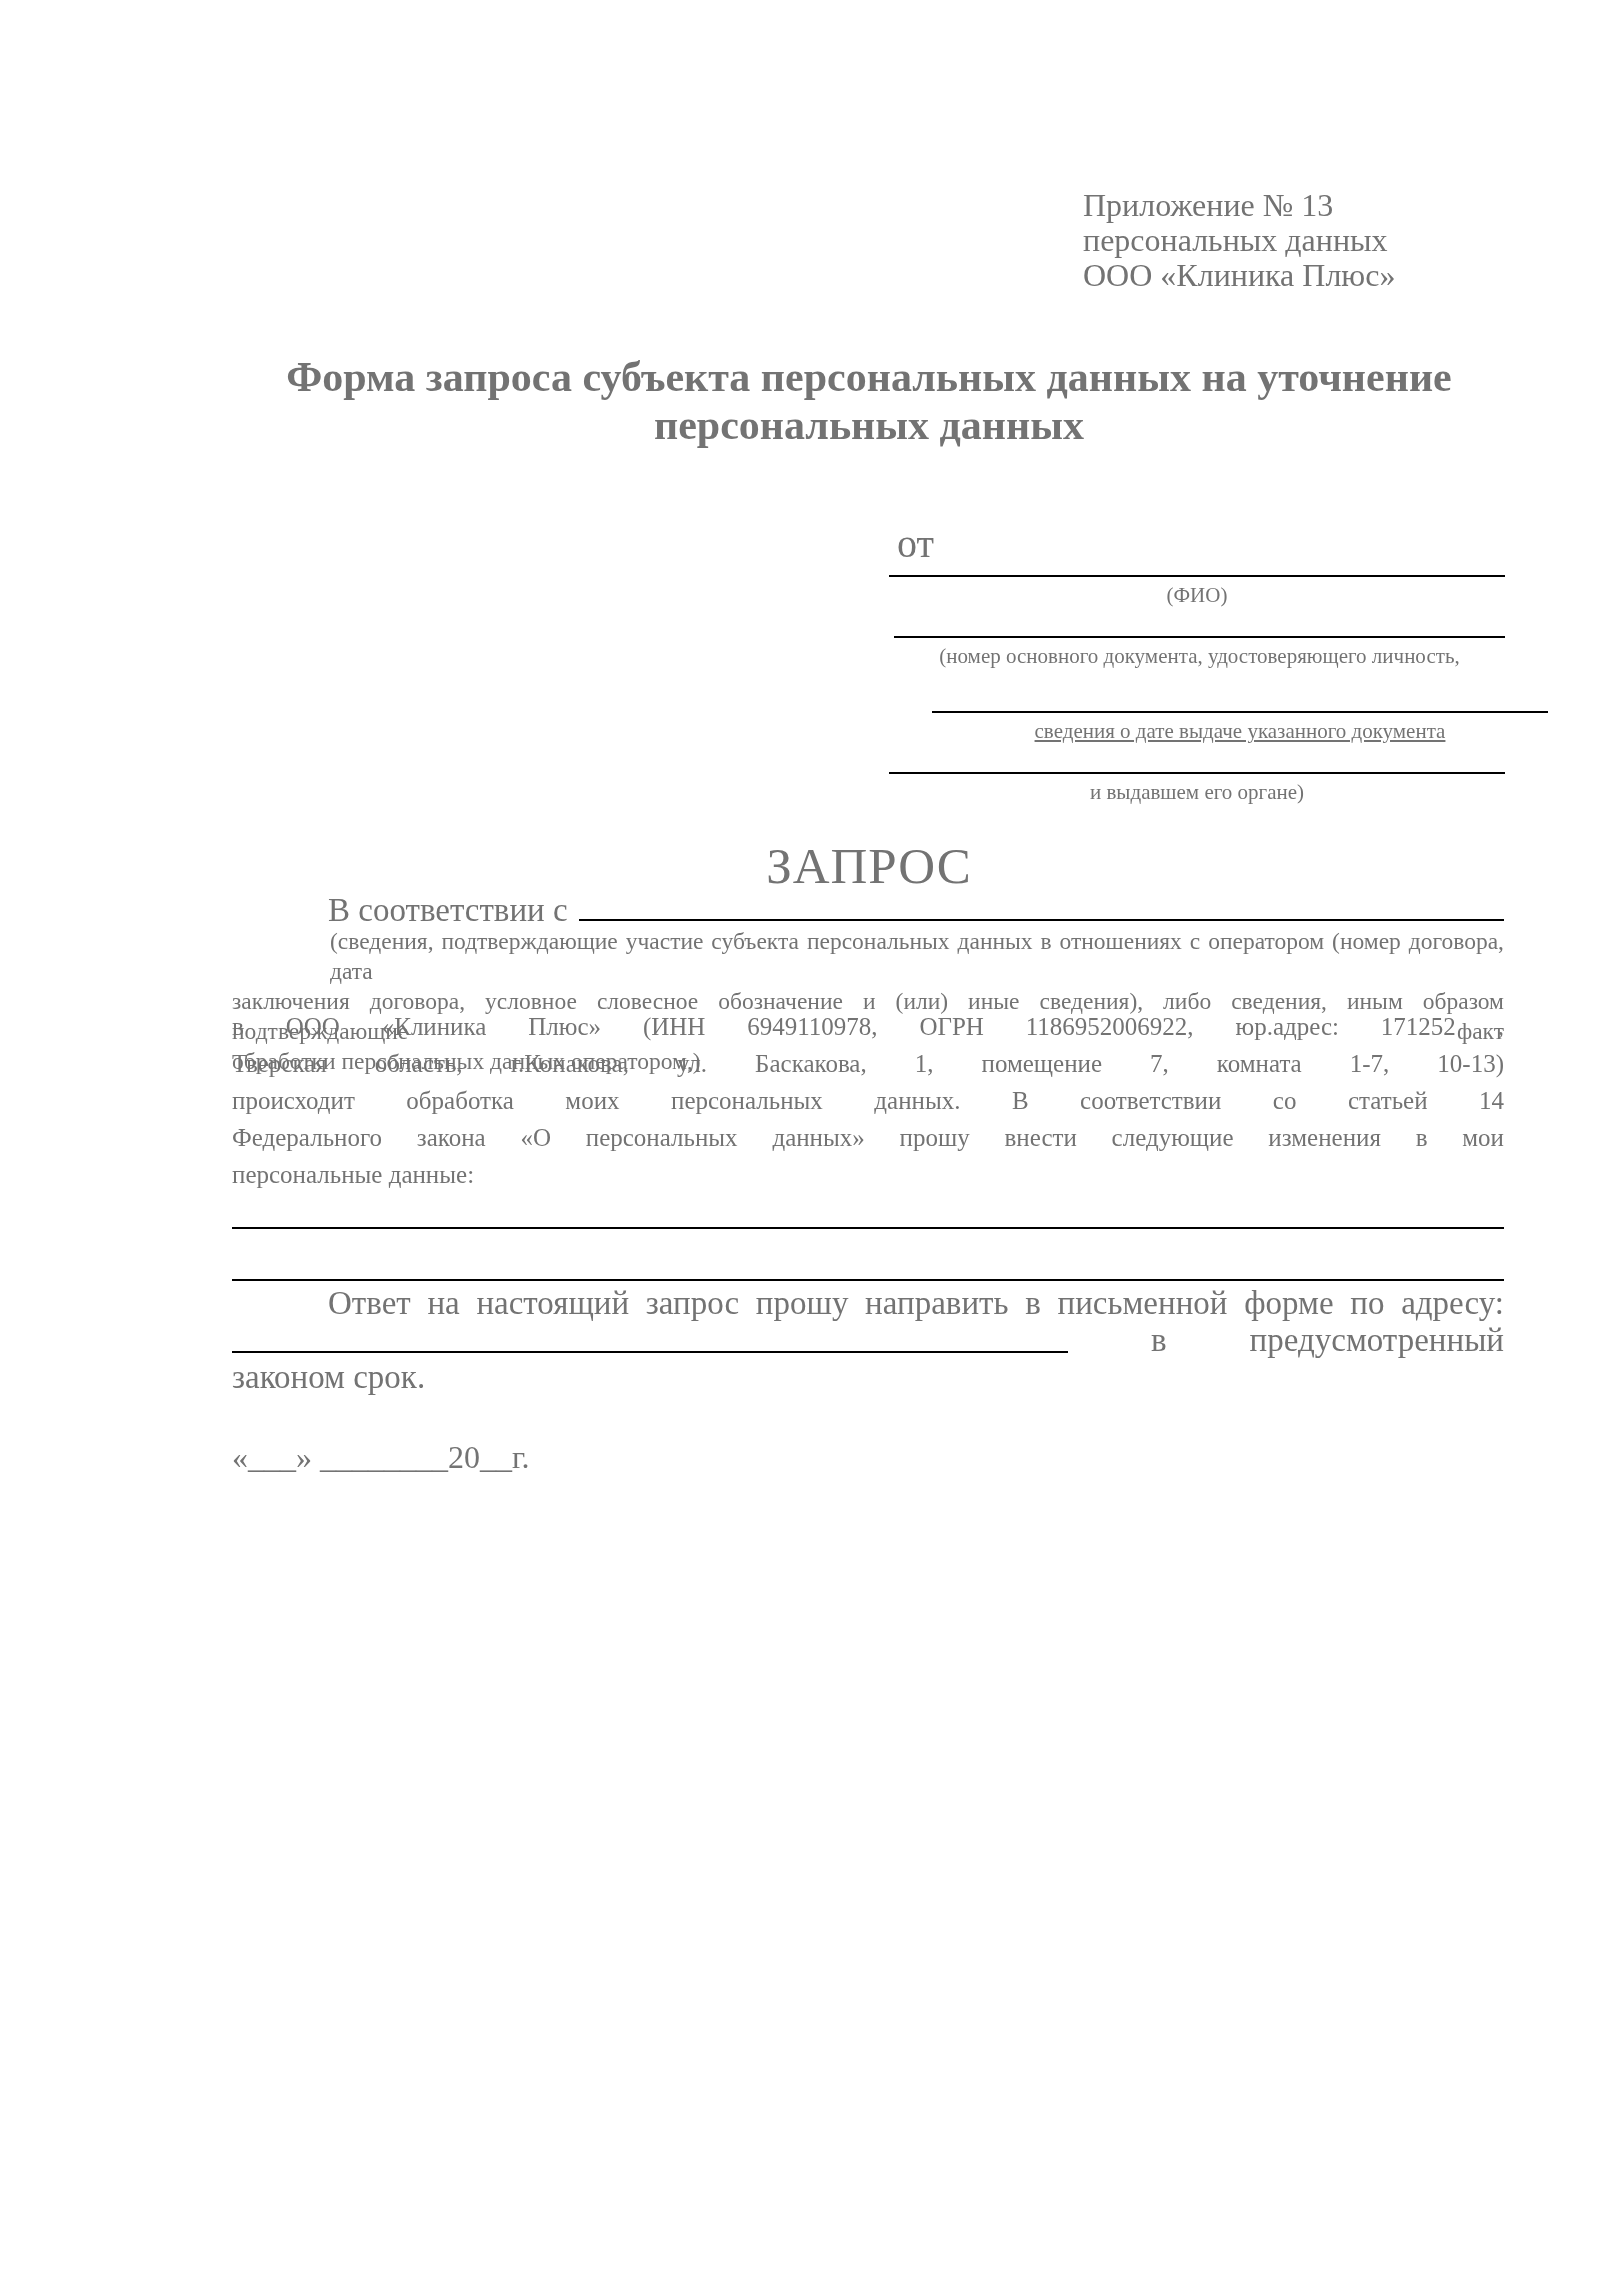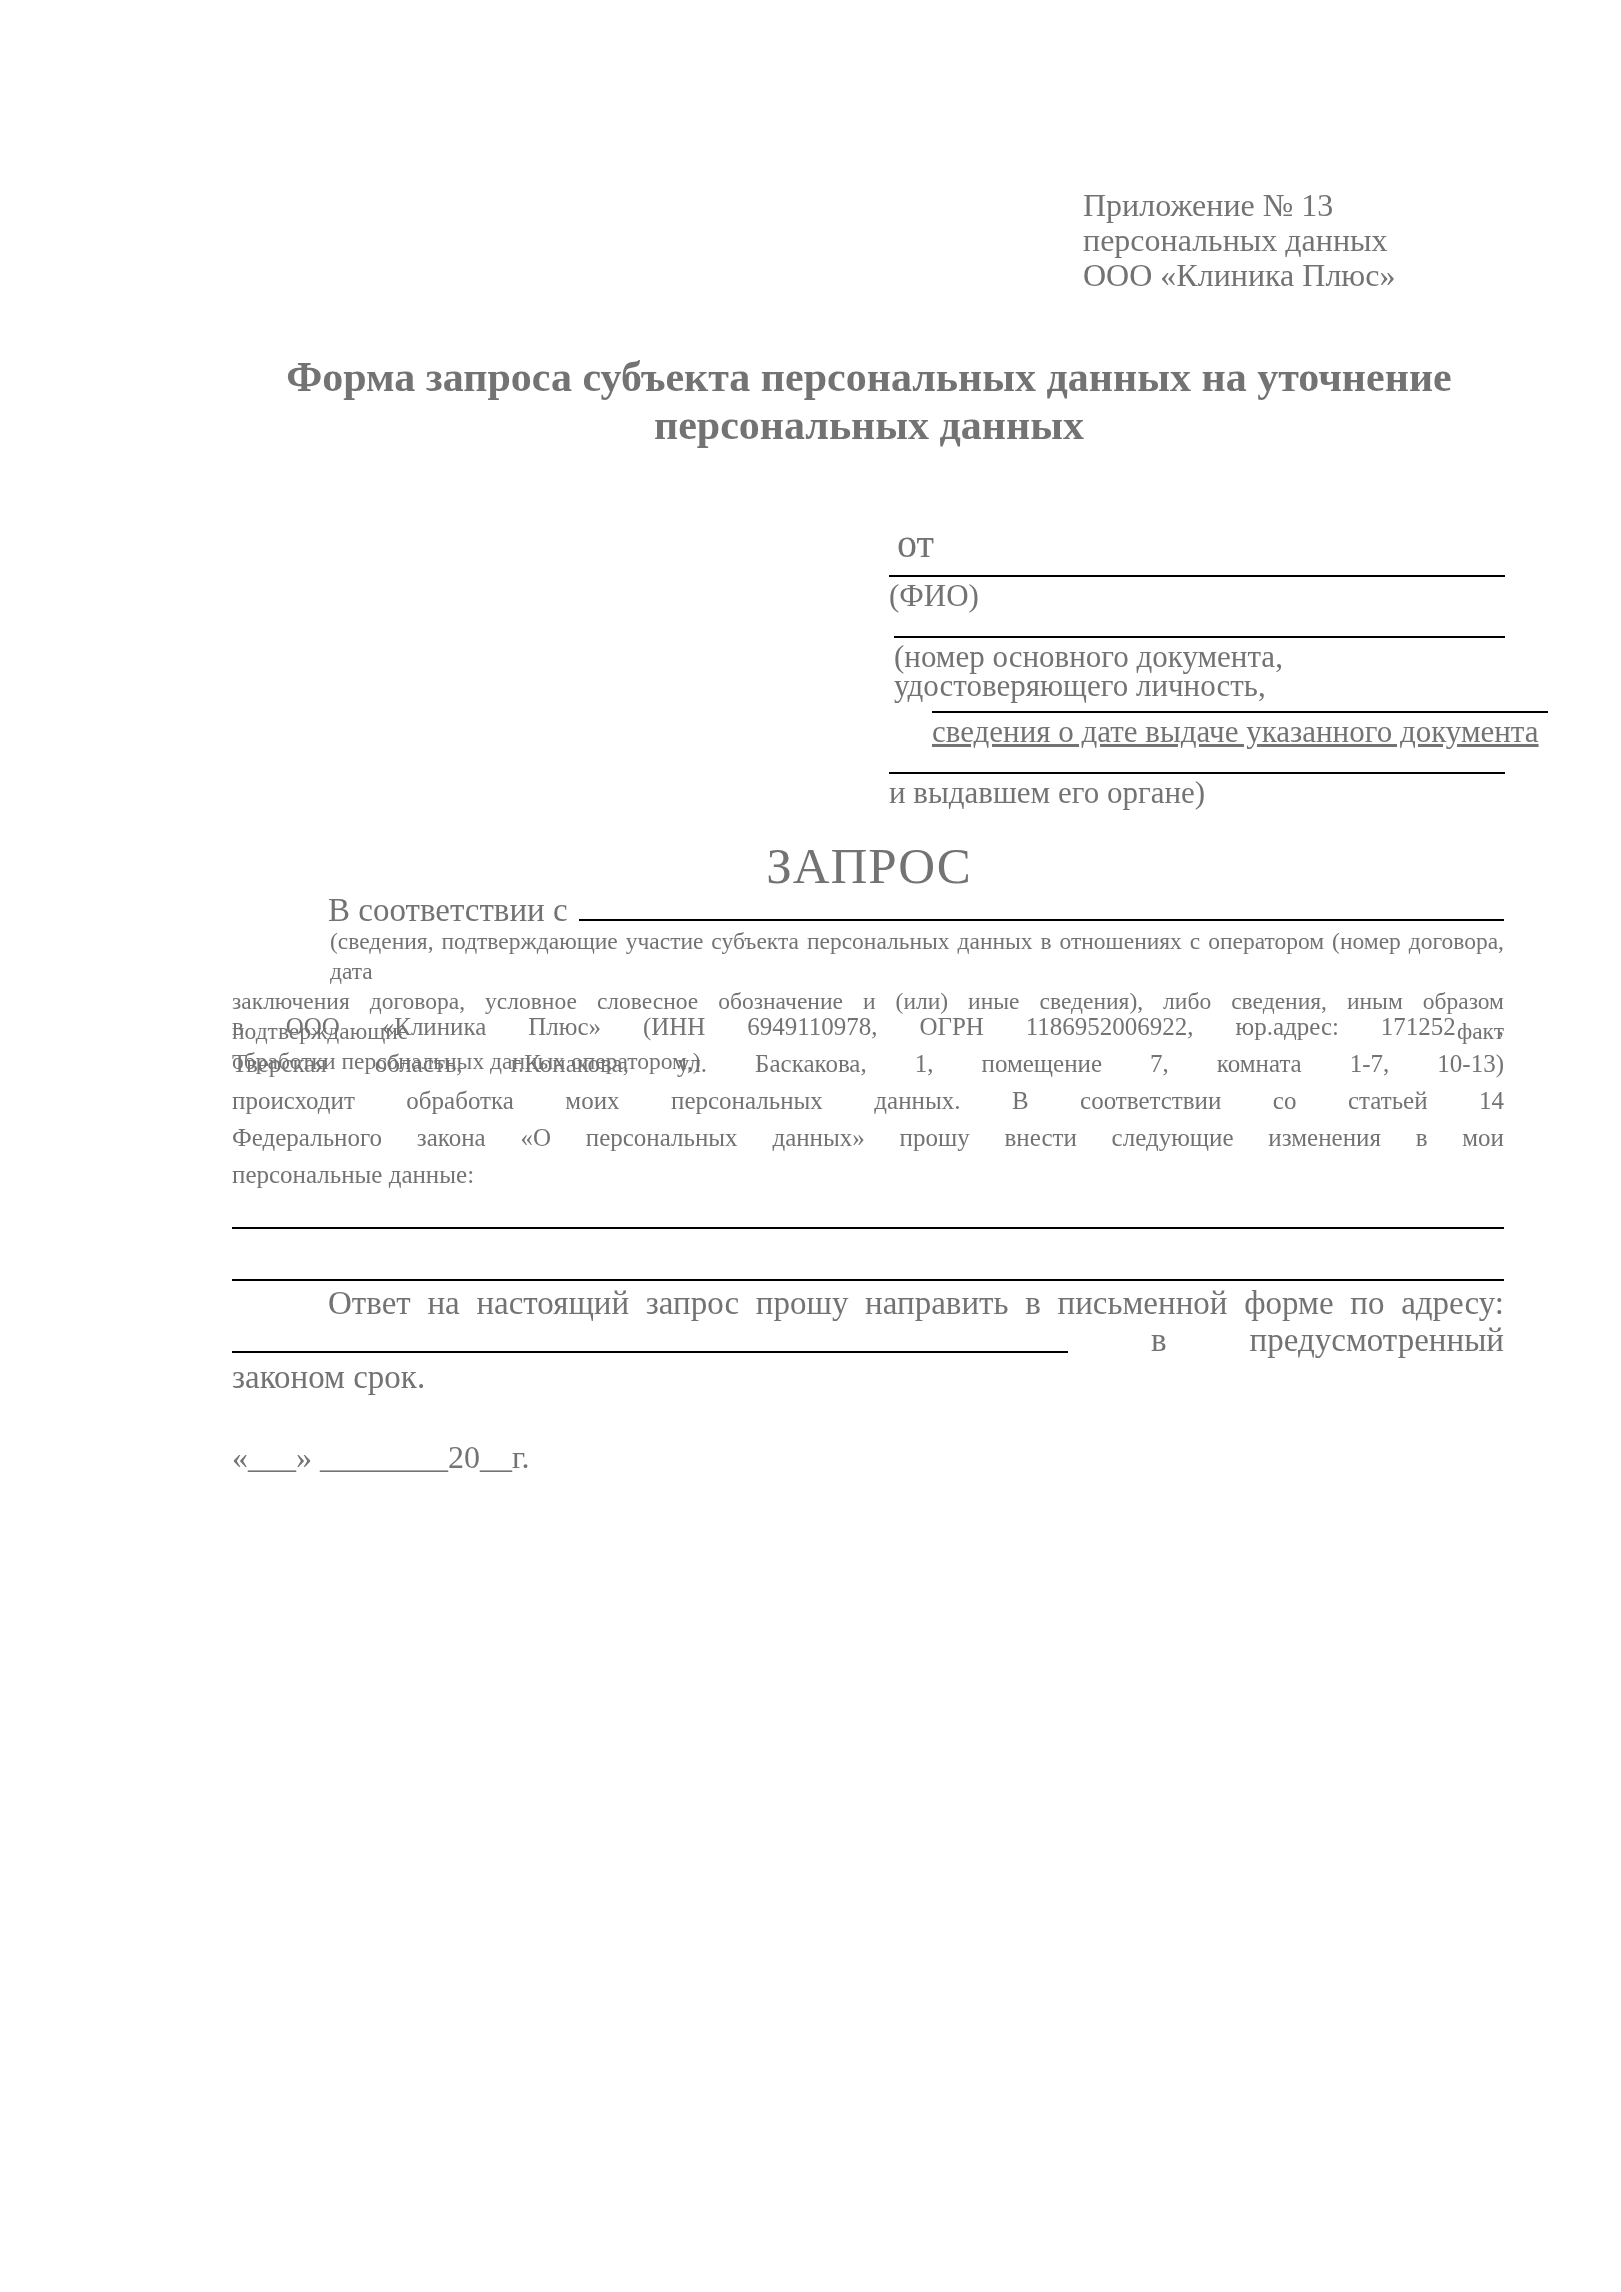--- a/index.html
+++ b/index.html
@@ -19,22 +19,22 @@
 
   
   .doc-title{left:232px;top:353px;width:1274px;text-align:center;
     font-weight:bold;font-size:42px;line-height:48px;}
 
   
   .to-line{left:869px;top:483px;font-size:36px;line-height:39px;white-space:nowrap;}
   .from-line{left:897px;top:524px;font-size:40px;line-height:39px;}
 
   
-  .field{position:absolute;border-top:2.9px solid #000;text-align:left;
-    font-size:31px;line-height:29px;}
+  .field{position:absolute;border-top:2.9px solid #000;text-align:center;
+    font-size:21px;line-height:29px;}
   .field .cap{padding-top:3.9px;}
   .f1{left:889px;top:575px;width:616px;}
   .f2{left:894px;top:636px;width:611px;}
   .f3{left:932px;top:711px;width:616px;text-decoration:underline;}
   .f4{left:889px;top:772px;width:616px;}
 
   
   .zapros{left:232px;top:846px;width:1274px;text-align:center;
     font-size:51px;line-height:41px;letter-spacing:1px;}
 

